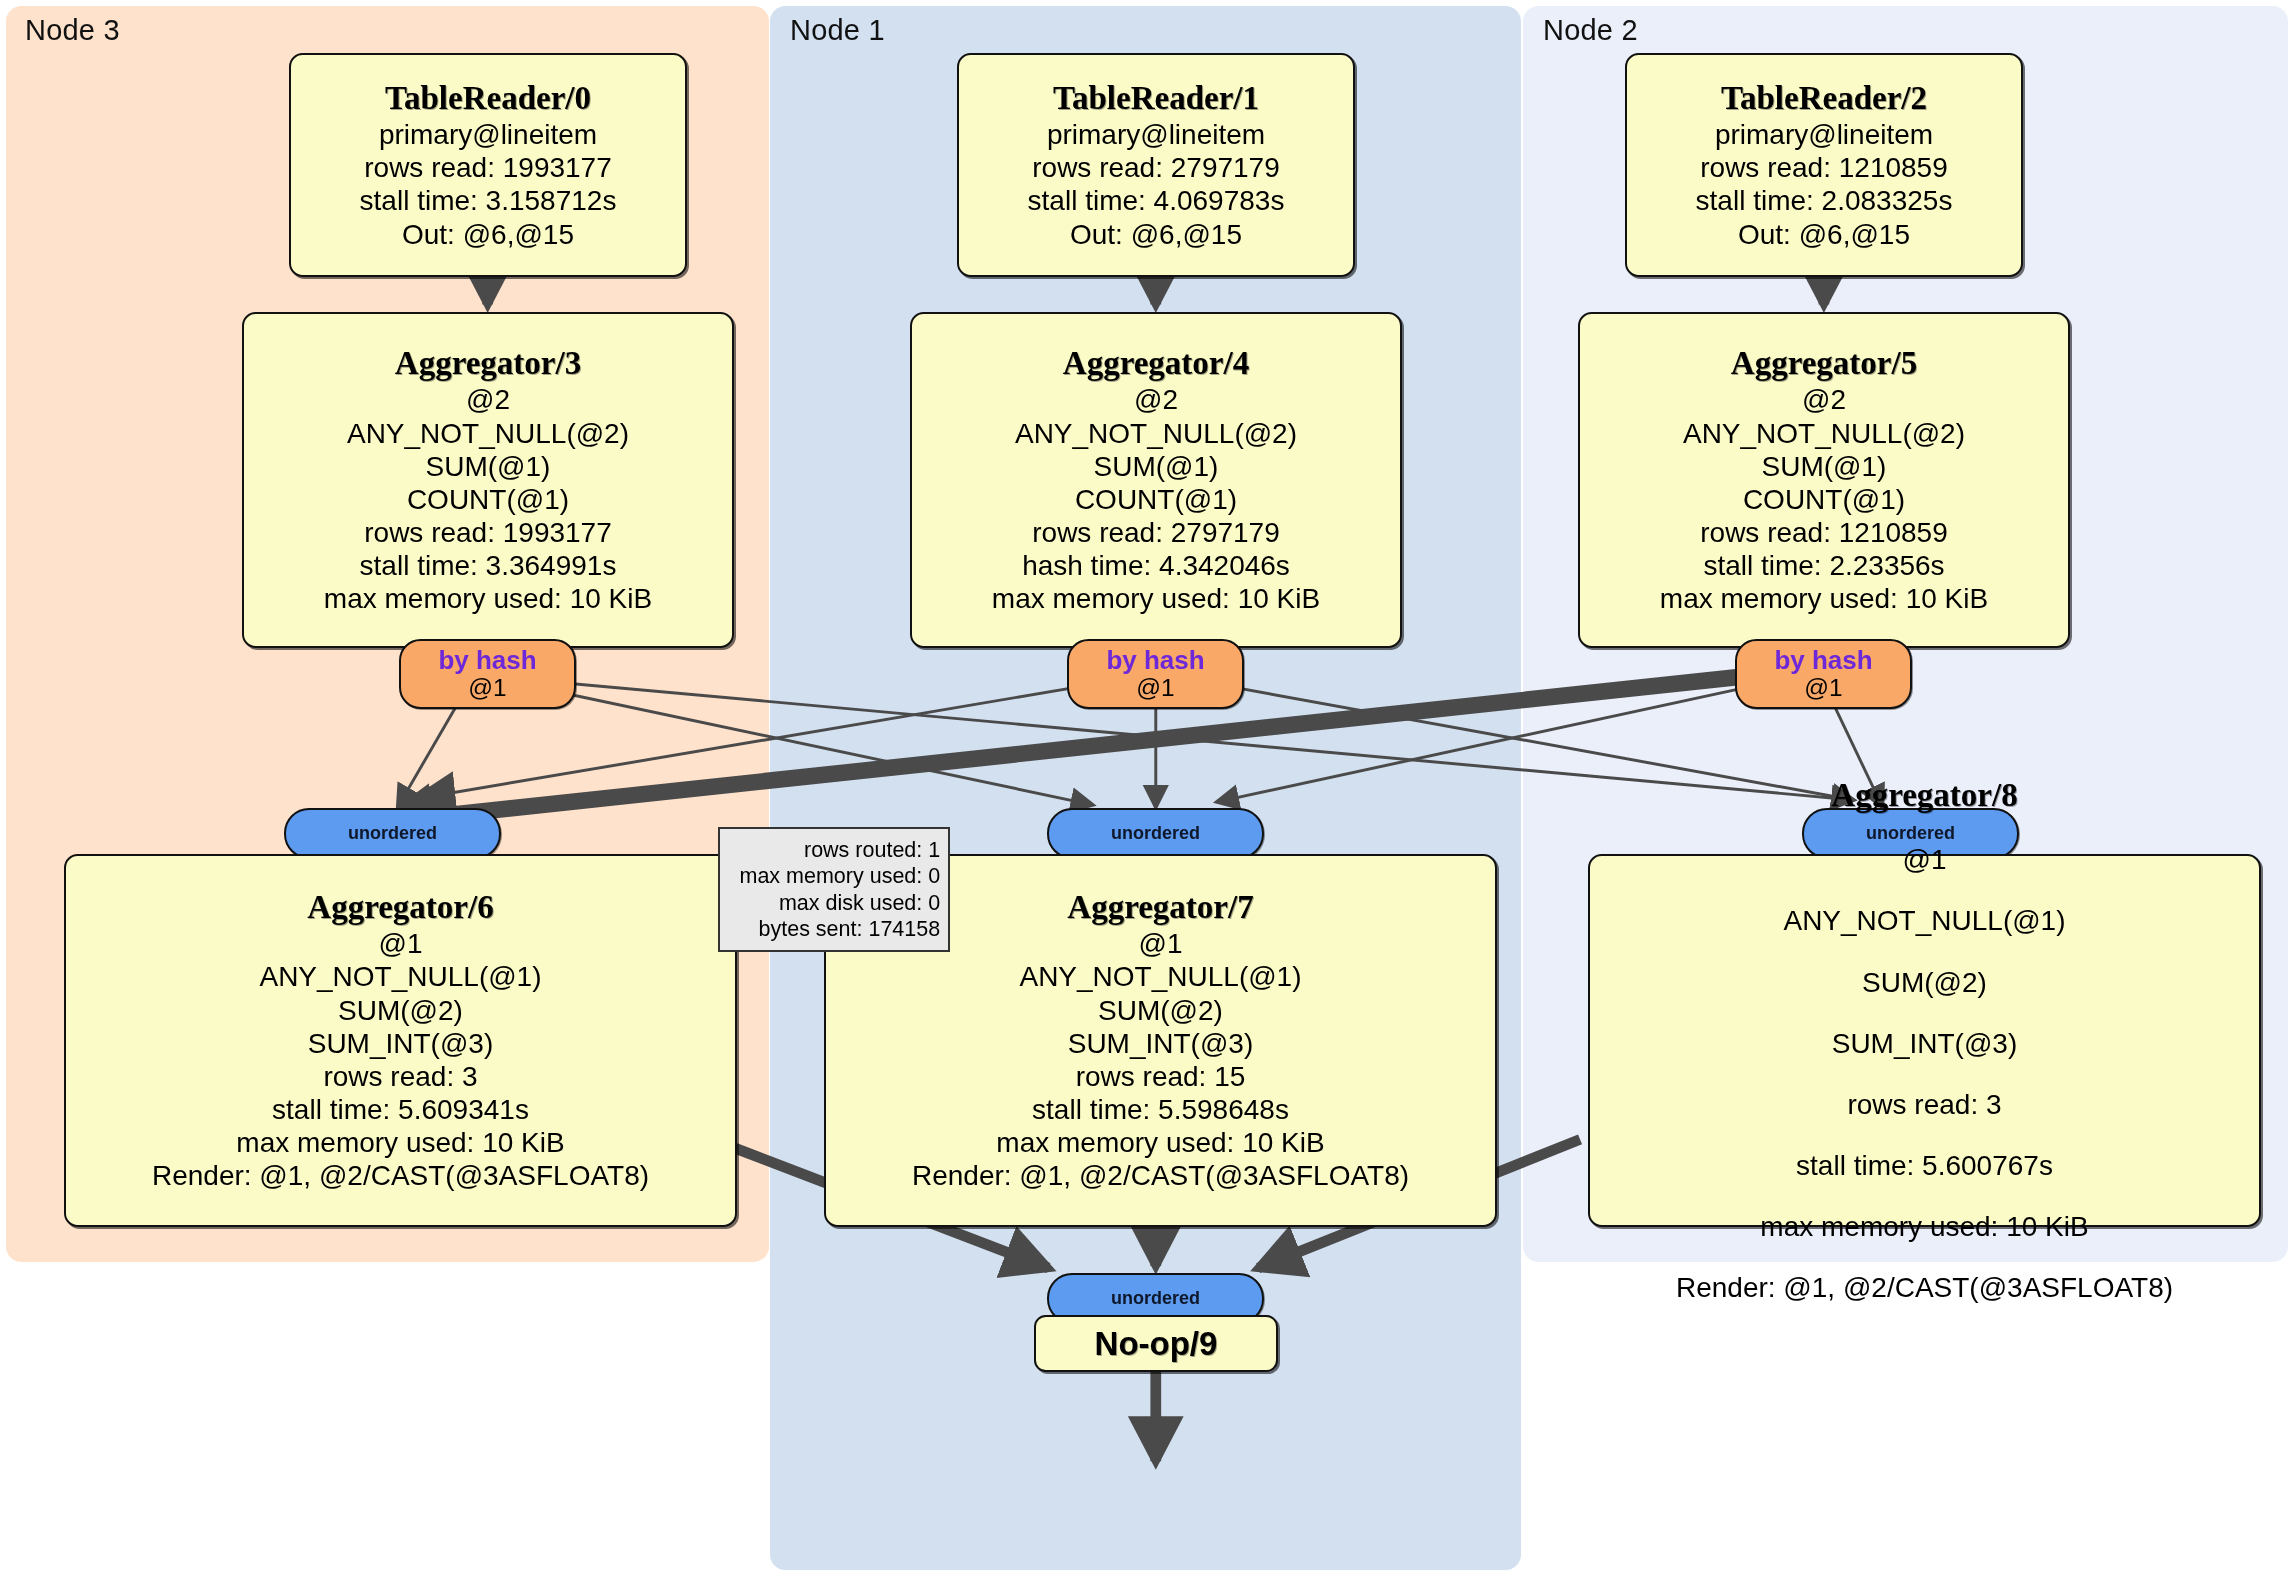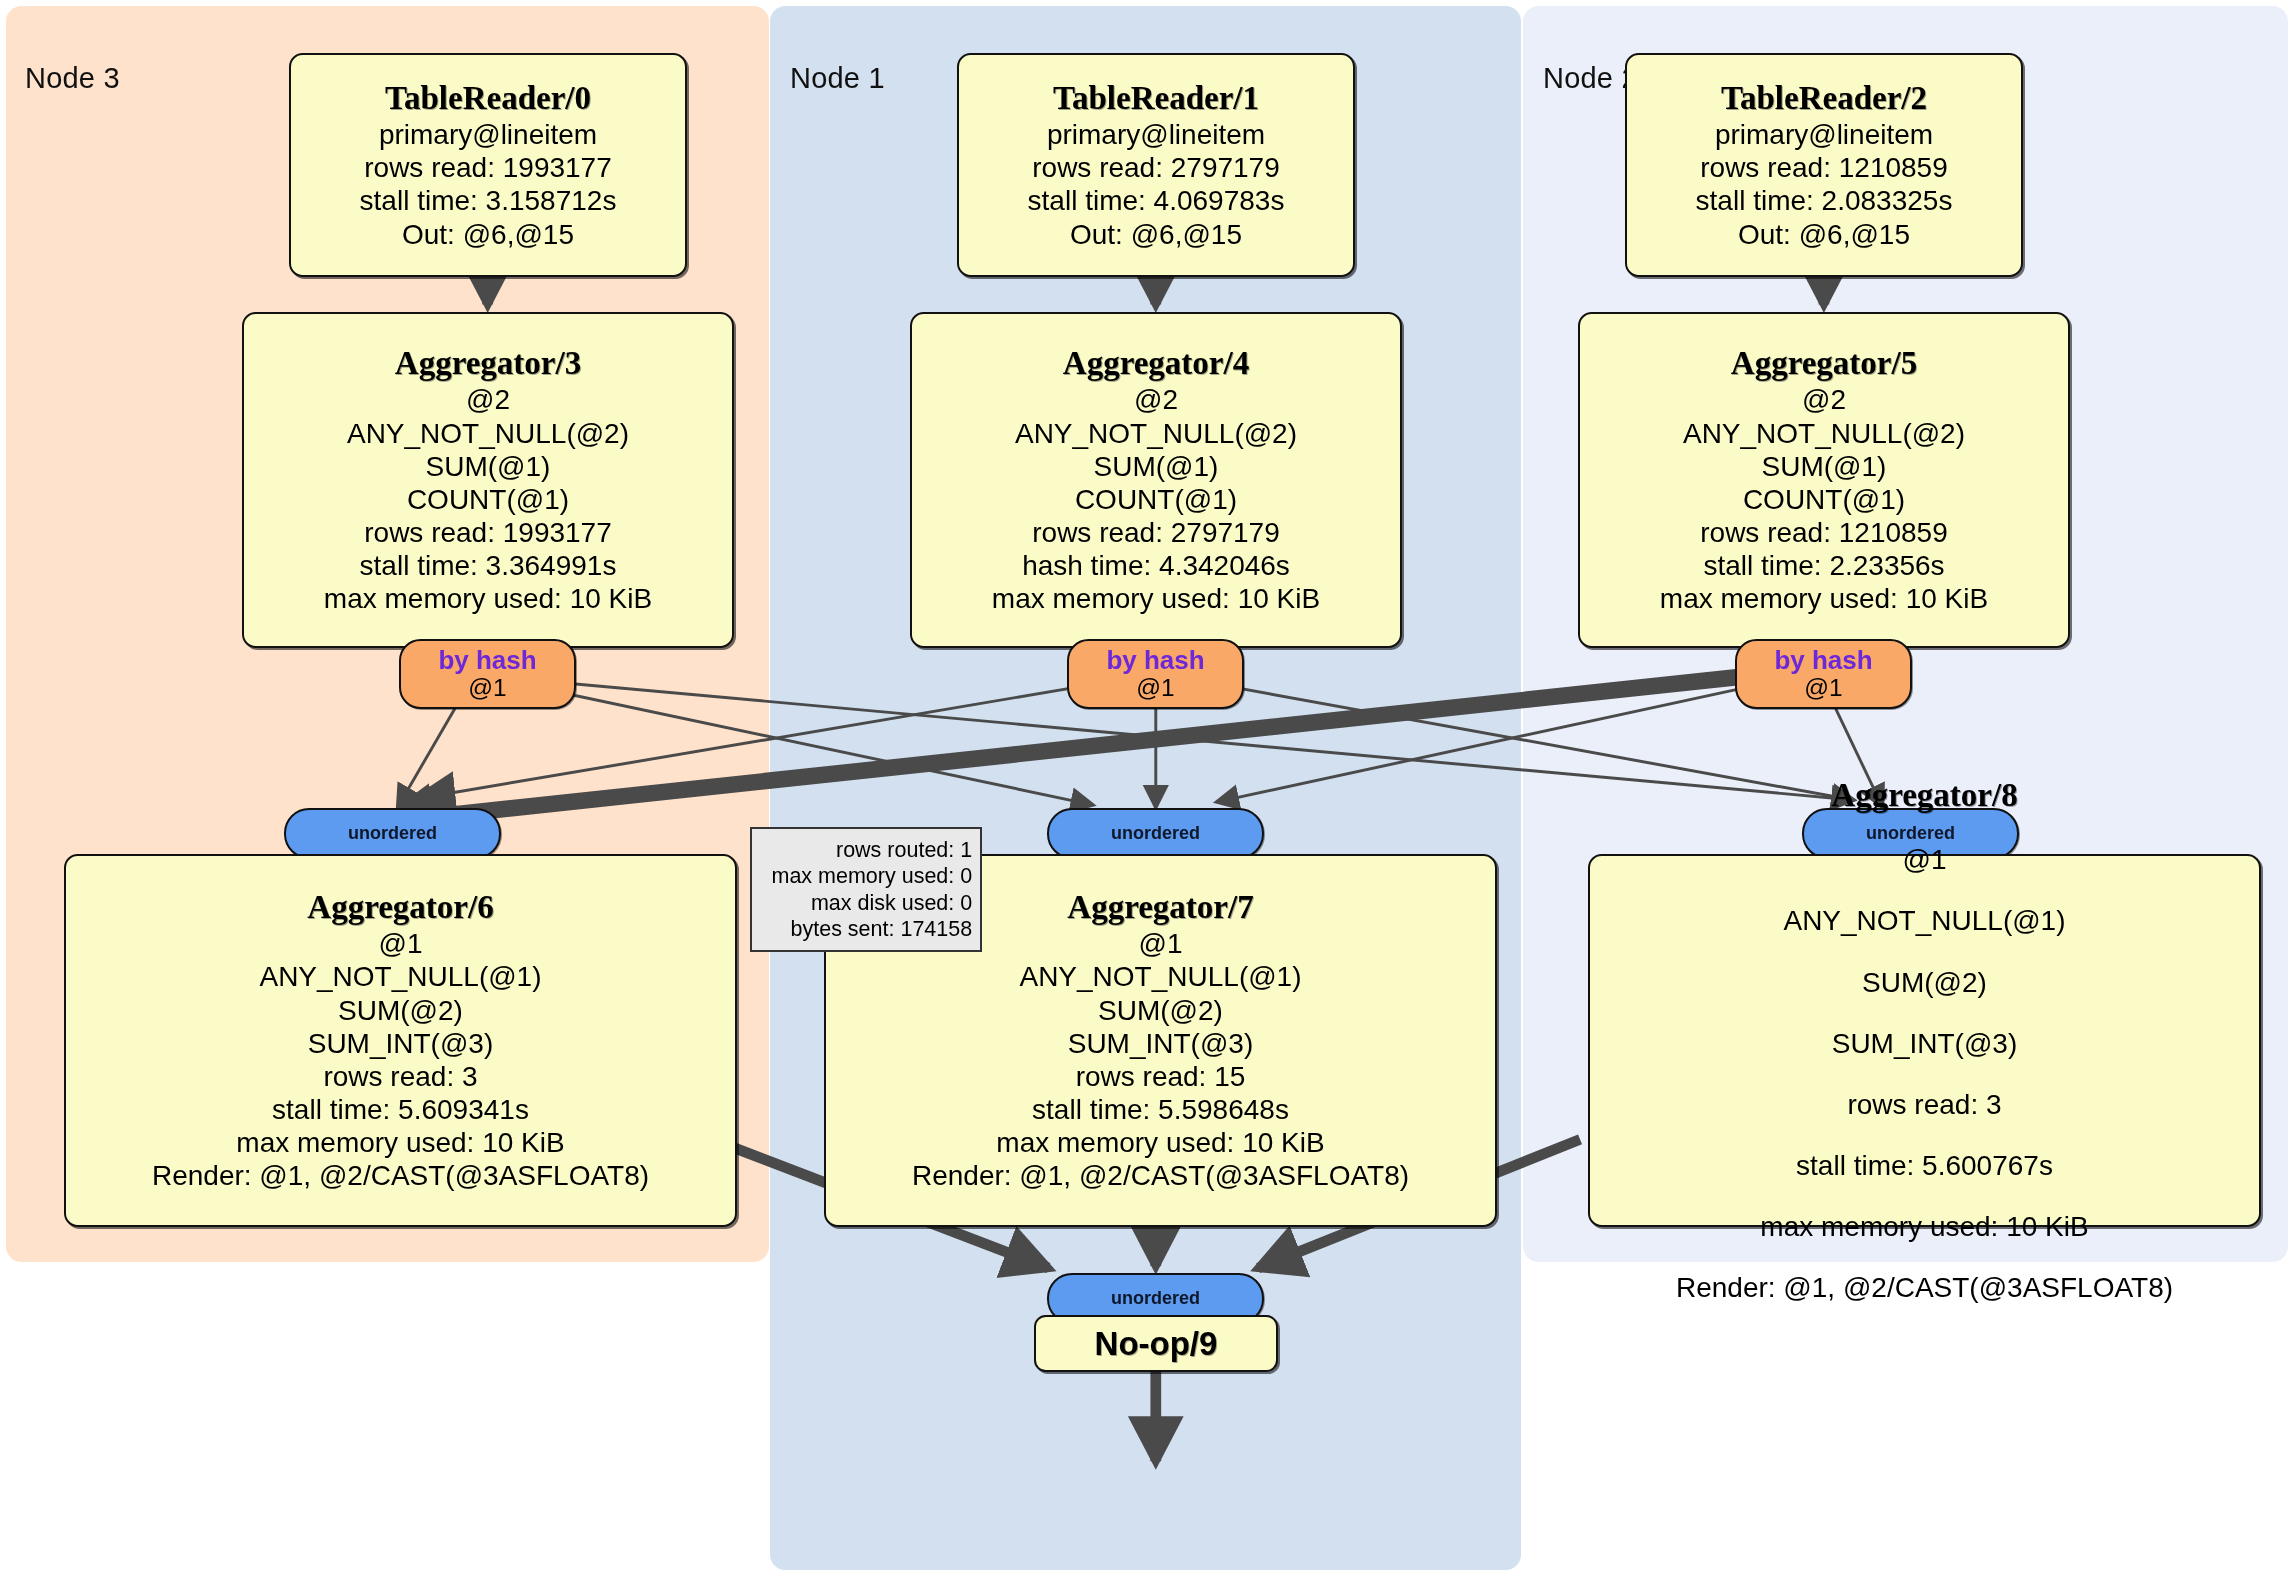--- a/index.html
+++ b/index.html
@@ -1,21 +1,21 @@
 <!DOCTYPE html>
 <html><head>
 <meta charset="utf-8">
 <style>
   html,body{margin:0;padding:0;background:#ffffff;}
   body{font-family:"Liberation Sans", sans-serif;}
   #stage{position:relative;width:2294px;height:1596px;overflow:hidden;background:#fff;}
 
   
   .cluster{position:absolute;border-radius:15.6px;}
-  .cluster-label{position:absolute;font-size:29px;color:#111;letter-spacing:0.2px;white-space:nowrap;margin-top:48px;}
+  .cluster-label{position:absolute;font-size:29px;color:#111;letter-spacing:0.2px;white-space:nowrap;}
 
   
   #edges{position:absolute;left:0;top:0;width:2294px;height:1596px;pointer-events:none;}
 
   
   .node{position:absolute;box-sizing:border-box;display:flex;flex-direction:column;
         align-items:center;justify-content:center;text-align:center;}
 
   .opbox{background:#FBFBC8;border:2.9px solid #111;border-radius:13.7px;
          box-shadow:2px 2px 0 rgba(0,0,0,.55);padding:5.9px 9.8px;}
@@ -236,21 +236,21 @@
     <div class="line">@1</div>
     <div class="line">ANY_NOT_NULL(@1)</div>
     <div class="line">SUM(@2)</div>
     <div class="line">SUM_INT(@3)</div>
     <div class="line">rows read: 3</div>
     <div class="line">stall time: 5.600767s</div>
     <div class="line">max memory used: 10 KiB</div>
     <div class="line">Render: @1, @2/CAST(@3ASFLOAT8)</div>
   </div>
 
-  <div class="stats" style="left:750px;top:827px;width:232px;height:125px;">
+  <div class="stats" style="left:718px;top:827px;width:232px;height:125px;">
     <div class="s">rows routed: 1</div>
     <div class="s">max memory used: 0</div>
     <div class="s">max disk used: 0</div>
     <div class="s">bytes sent: 174158</div>
   </div>
 
   <div class="node unordered" style="left:1047px;top:1273px;width:217px;height:51px;">
     <div class="u1">unordered</div>
   </div>
 

